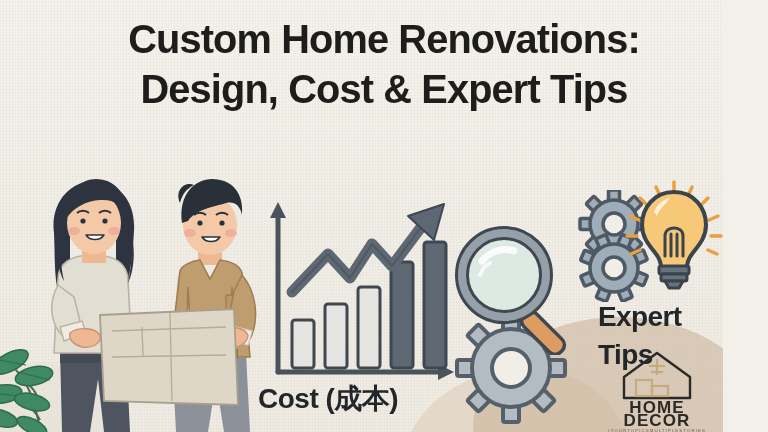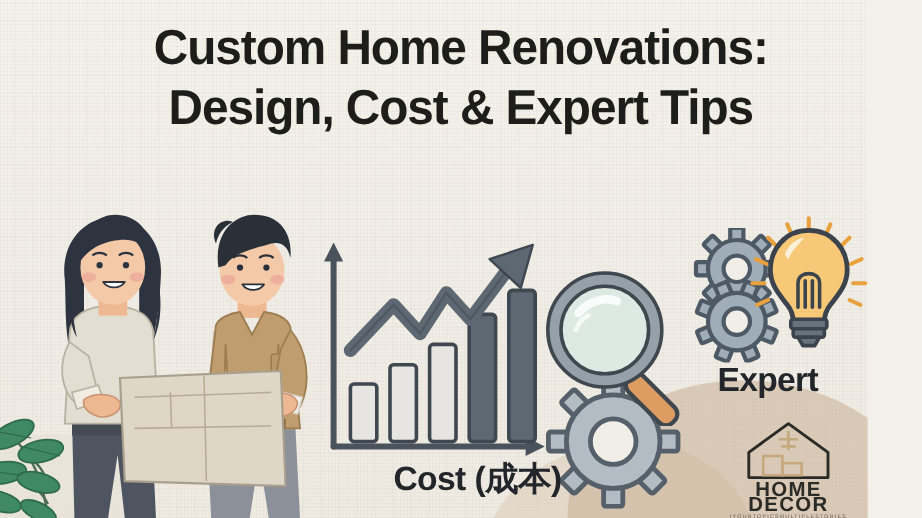--- a/index.html
+++ b/index.html
@@ -54,21 +54,21 @@
   .plant{position:absolute;left:-12px;bottom:0px;width:120px;height:130px;z-index:18;}
 
   
   .people{position:absolute;left:30px;bottom:0;width:250px;height:265px;z-index:20;}
 
   
   .chart{position:absolute;left:258px;top:196px;width:200px;height:200px;z-index:22;}
   .chart-label{
     position:absolute;left:258px;top:382px;width:210px;z-index:24;
     color:#22262b;font-weight:bold;font-size:28px;line-height:34px;
-    text-align:right;letter-spacing:-0.5px;white-space:nowrap;
+    text-align:left;letter-spacing:-0.5px;white-space:nowrap;
   }
 
   
   .magnifier{position:absolute;left:452px;top:225px;width:130px;height:130px;z-index:23;}
   .biggear{position:absolute;left:452px;top:312px;width:118px;height:112px;z-index:22;}
   .gears2{position:absolute;left:566px;top:190px;width:96px;height:112px;z-index:23;}
   .bulb{position:absolute;left:618px;top:178px;width:112px;height:114px;z-index:24;}
   .expert-tips{
     position:absolute;left:578px;top:298px;width:160px;z-index:26;
     color:#22262b;font-weight:bold;font-size:28px;line-height:38px;
@@ -311,20 +311,21 @@
       <path d="M53 78 L53 56"></path>
       <path d="M59 78 L59 56"></path>
     </g>
     <rect x="41" y="88" width="30" height="8" rx="2" fill="#67727c" stroke="#3b434c" stroke-width="3"></rect>
     <rect x="43" y="96" width="26" height="7" rx="2" fill="#67727c" stroke="#3b434c" stroke-width="3"></rect>
     <path d="M47 103 L65 103 L61 110 L51 110 Z" fill="#67727c" stroke="#3b434c" stroke-width="3" stroke-linejoin="round"></path>
   </svg>
 
   <div class="expert-tips">
     <span>Expert</span>
+    <span>Tips</span>
   </div>
 
   <div class="logo">
     <svg class="logo-mark" viewBox="0 0 74 50">
       <path d="M37 3 L70 27 L70 48 L4 48 L4 27 Z" fill="none" stroke="#2a2a26" stroke-width="2.4" stroke-linejoin="round"></path>
       <g stroke="#c6a97f" stroke-width="2.2" fill="none">
         <path d="M37 9 L37 25"></path>
         <path d="M29 16 L45 16"></path>
         <path d="M31 22 L43 22"></path>
         <rect x="16" y="30" width="16" height="16"></rect>

